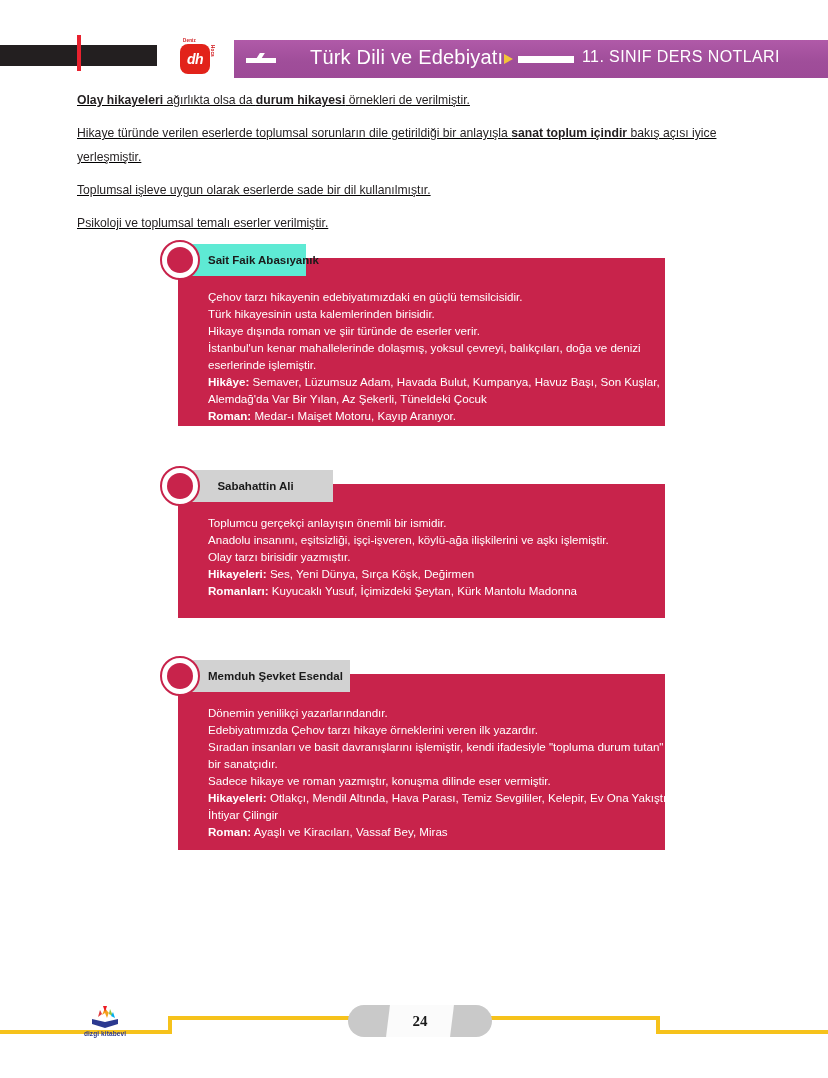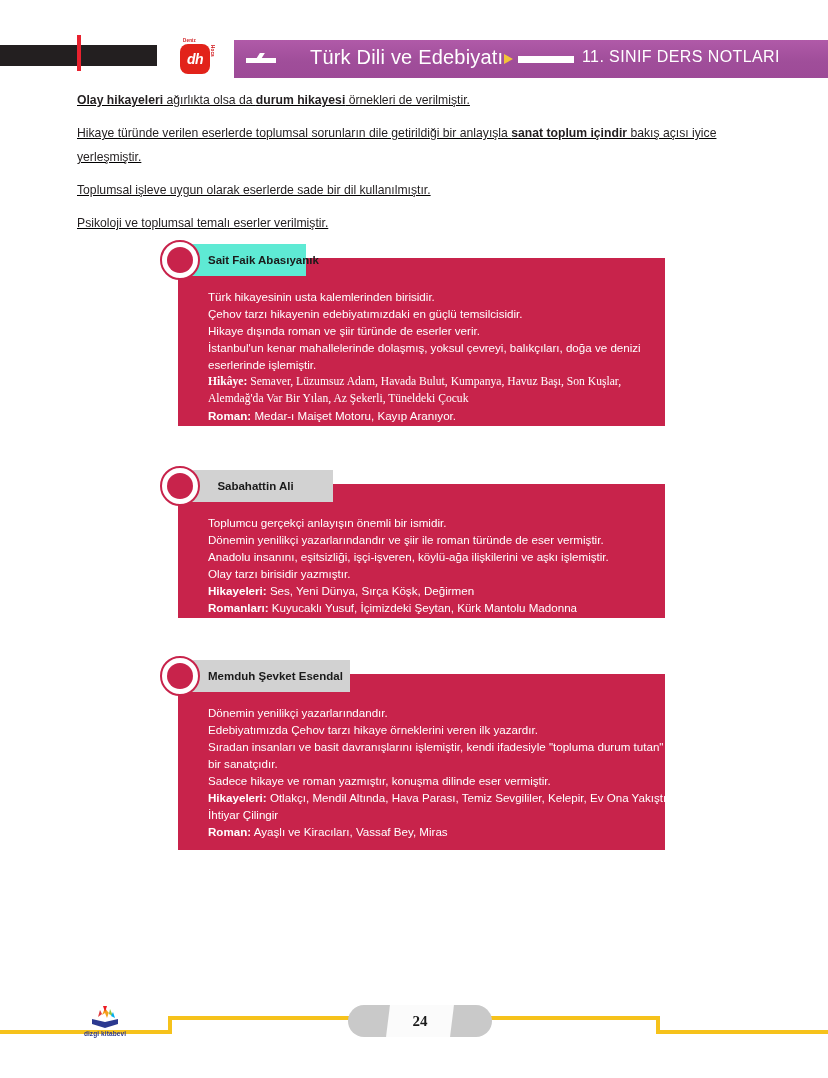--- a/index.html
+++ b/index.html
@@ -384,38 +384,37 @@
       <div class="para"><b>Olay hikayeleri</b> ağırlıkta olsa da <b>durum hikayesi</b> örnekleri de verilmiştir.</div>
       <div class="para">Hikaye türünde verilen eserlerde toplumsal sorunların dile getirildiği bir anlayışla <b>sanat toplum içindir</b> bakış açısı iyice yerleşmiştir.</div>
       <div class="para">Toplumsal işleve uygun olarak eserlerde sade bir dil kullanılmıştır.</div>
       <div class="para">Psikoloji ve toplumsal temalı eserler verilmiştir.</div>
     </div>
 
   <div class="cards" id="cards-block">
       <div class="card" style="left: 0px; top: 244px; width: 828px; height: 182px;">
         <div class="card-body" style="width: 487px; height: 168px; background: rgb(200, 35, 75);">
           <div class="card-lines">
+            <div class="card-line" style="color: rgb(255, 255, 255);">Çehov tarzı hikayenin edebiyatımızdaki en güçlü temsilcisidir.</div>
             <div class="card-line" style="color: rgb(255, 255, 255);">Türk hikayesinin usta kalemlerinden birisidir.</div>
-            <div class="card-line" style="color: rgb(255, 255, 255);">Çehov tarzı hikayenin edebiyatımızdaki en güçlü temsilcisidir.</div>
             <div class="card-line" style="color: rgb(255, 255, 255);">Hikaye dışında roman ve şiir türünde de eserler verir.</div>
             <div class="card-line" style="color: rgb(255, 255, 255);">İstanbul'un kenar mahallelerinde dolaşmış, yoksul çevreyi, balıkçıları, doğa ve denizi eserlerinde işlemiştir.</div>
-            <div class="card-line" style="color: rgb(255, 255, 255); font-family: Liberation Serif, serif;"><b>Hikâye:</b> Semaver, Lüzumsuz Adam, Havada Bulut, Kumpanya, Havuz Başı, Son Kuşlar, Alemdağ'da Var Bir Yılan, Az Şekerli, Tüneldeki Çocuk</div>
+            <div class="card-line" style="color: rgb(255, 255, 255);"><b>Hikâye:</b> Semaver, Lüzumsuz Adam, Havada Bulut, Kumpanya, Havuz Başı, Son Kuşlar, Alemdağ'da Var Bir Yılan, Az Şekerli, Tüneldeki Çocuk</div>
             <div class="card-line" style="color: rgb(255, 255, 255);"><b>Roman:</b> Medar-ı Maişet Motoru, Kayıp Aranıyor.</div>
           </div>
         </div>
         <div class="card-tab" style="width: 128px; background: #5eead4; justify-content: flex-start; padding-left: 30px;">
           <span class="card-tab-label">Sait Faik Abasıyanık</span>
         </div>
         <div class="card-marker" style="top: -4px; left: 160px;"></div>
       </div>
       <div class="card" style="left: 0px; top: 470px; width: 828px; height: 148px;">
         <div class="card-body" style="width: 487px; height: 134px; background: rgb(200, 35, 75);">
           <div class="card-lines">
             <div class="card-line" style="color: rgb(255, 255, 255);">Toplumcu gerçekçi anlayışın önemli bir ismidir.</div>
-            <div class="card-line" style="color: rgb(255, 255, 255);">Dönemin yenilikçi yazarlarındandır ve şiir ile roman türünde de eser vermiştir.</div>
             <div class="card-line" style="color: rgb(255, 255, 255);">Anadolu insanını, eşitsizliği, işçi-işveren, köylü-ağa ilişkilerini ve aşkı işlemiştir.</div>
             <div class="card-line" style="color: rgb(255, 255, 255);">Olay tarzı birisidir yazmıştır.</div>
             <div class="card-line" style="color: rgb(255, 255, 255);"><b>Hikayeleri:</b> Ses, Yeni Dünya, Sırça Köşk, Değirmen</div>
             <div class="card-line" style="color: rgb(255, 255, 255);"><b>Romanları:</b> Kuyucaklı Yusuf, İçimizdeki Şeytan, Kürk Mantolu Madonna</div>
           </div>
         </div>
         <div class="card-tab" style="width: 155px; background: rgb(210, 210, 210); justify-content: center; padding-left: 0px;">
           <span class="card-tab-label">Sabahattin Ali</span>
         </div>
         <div class="card-marker" style="top: -4px; left: 160px;"></div>

